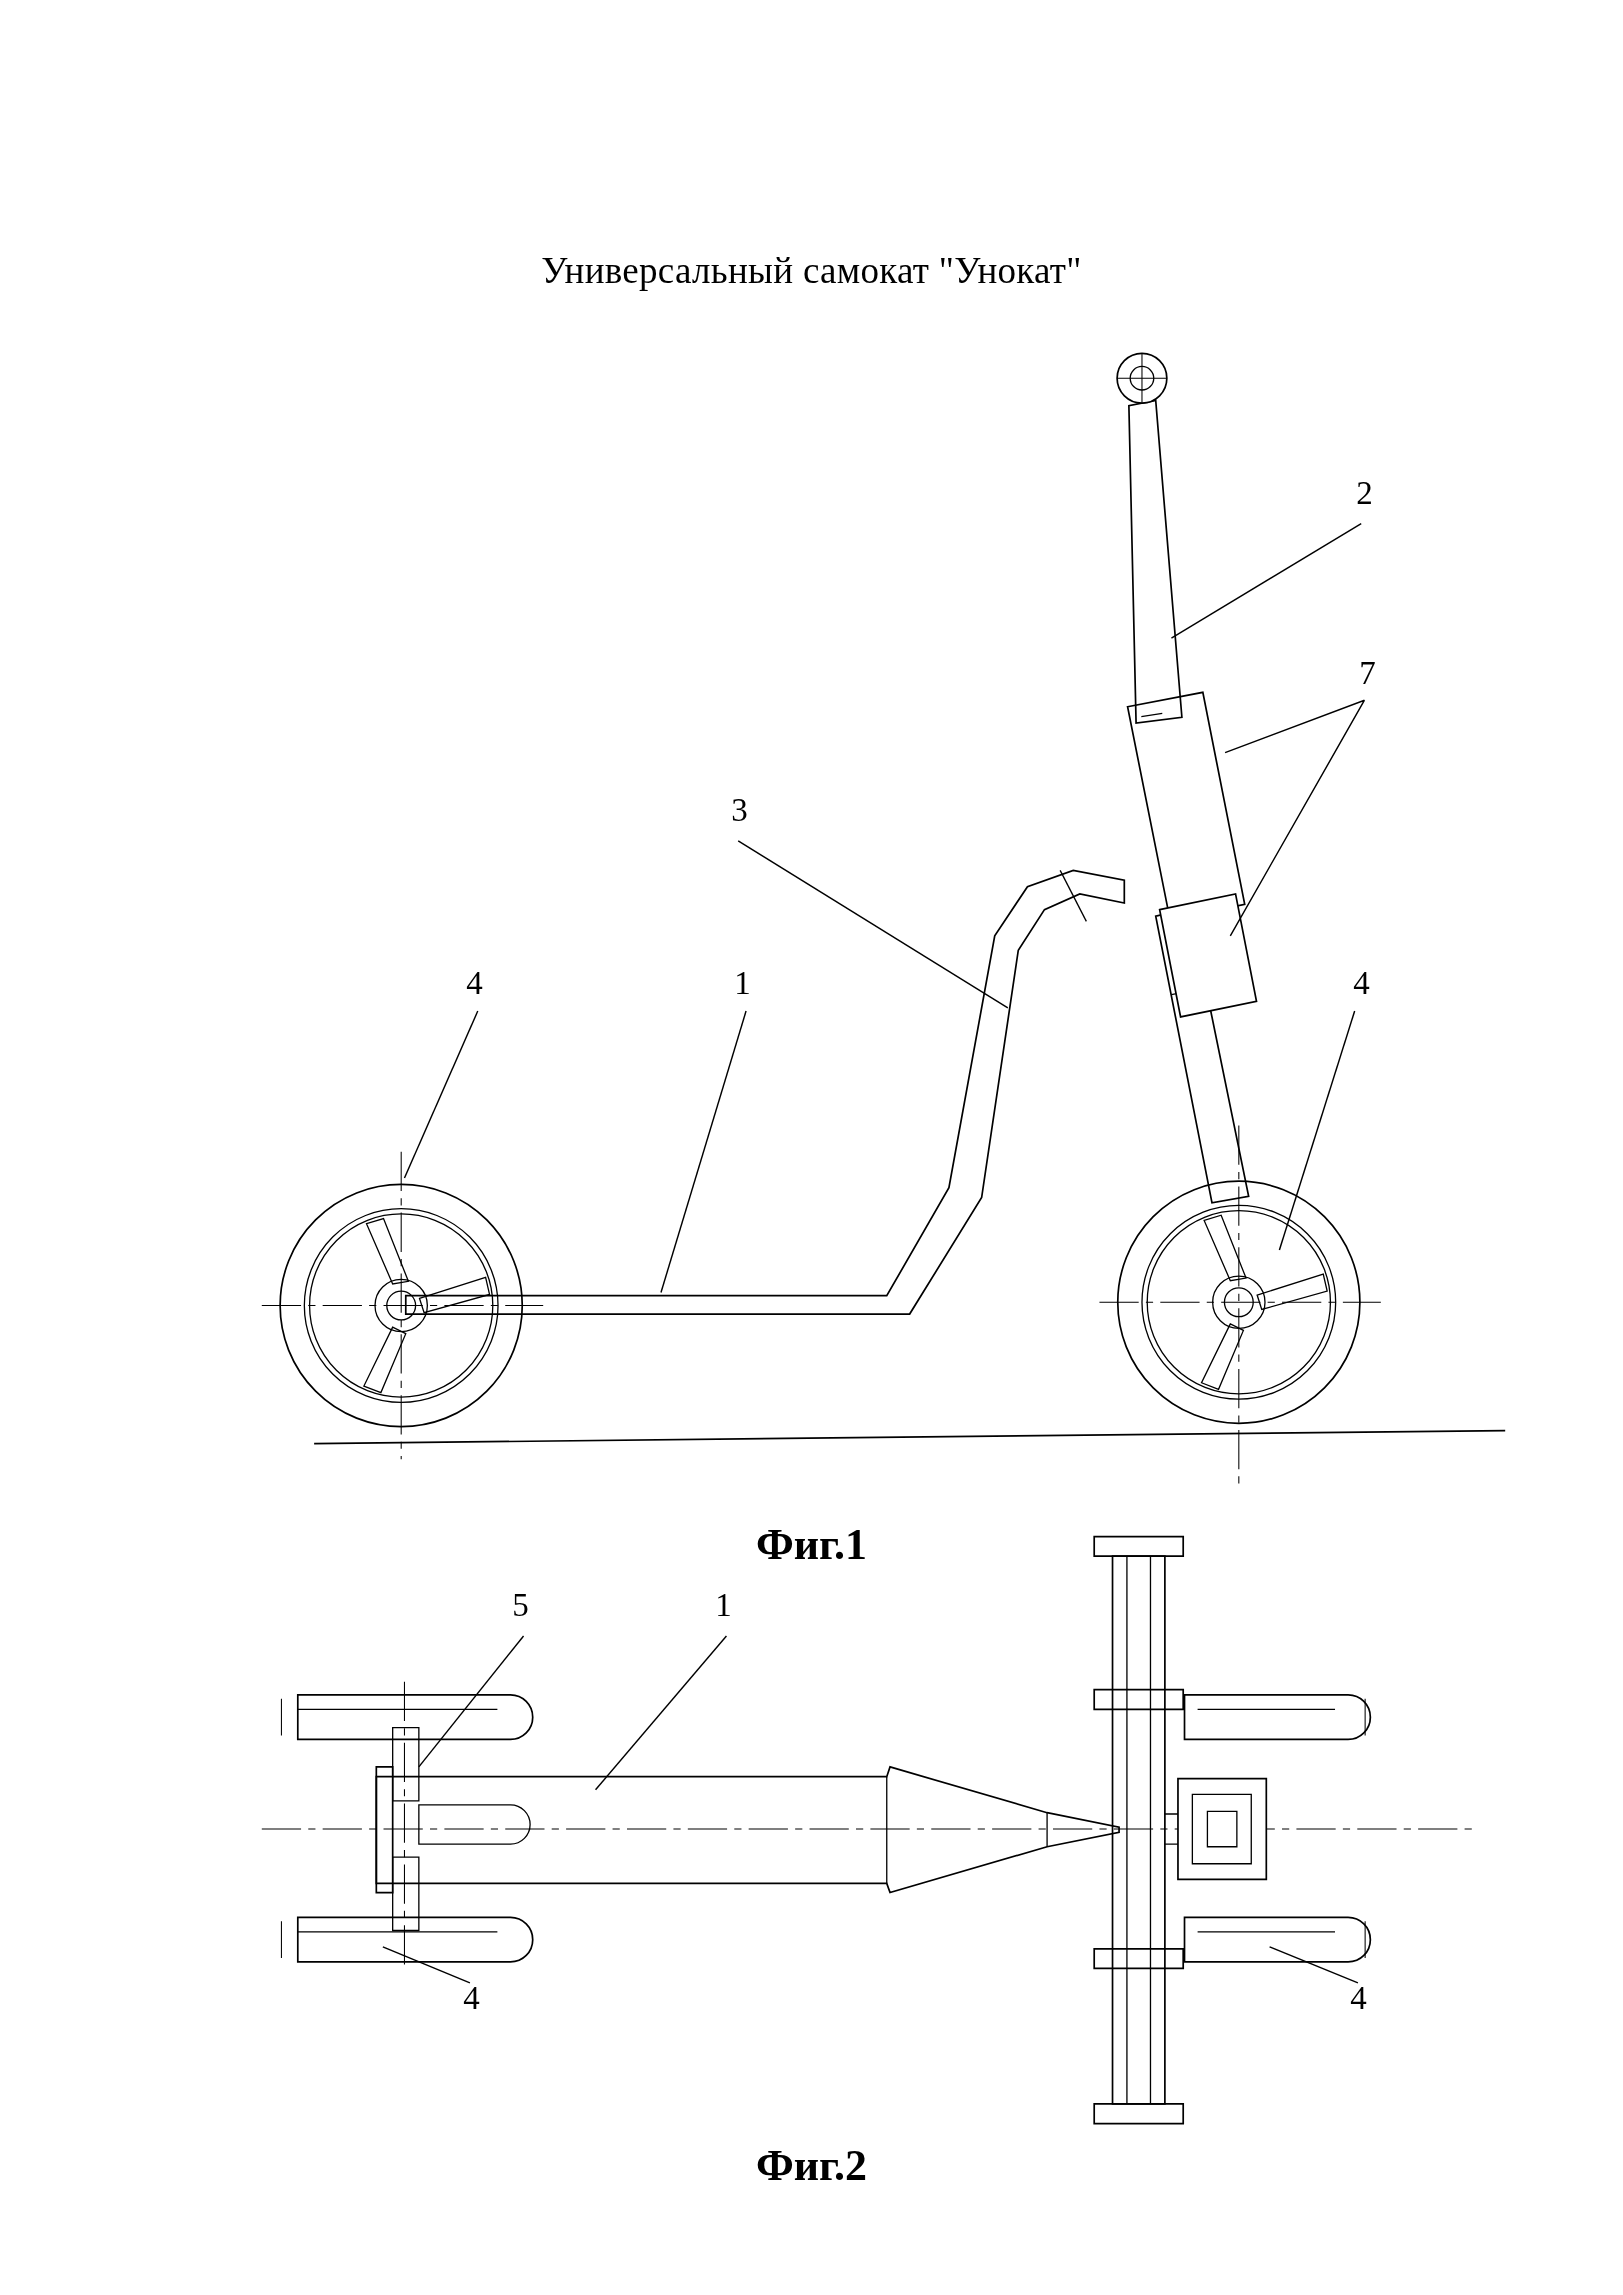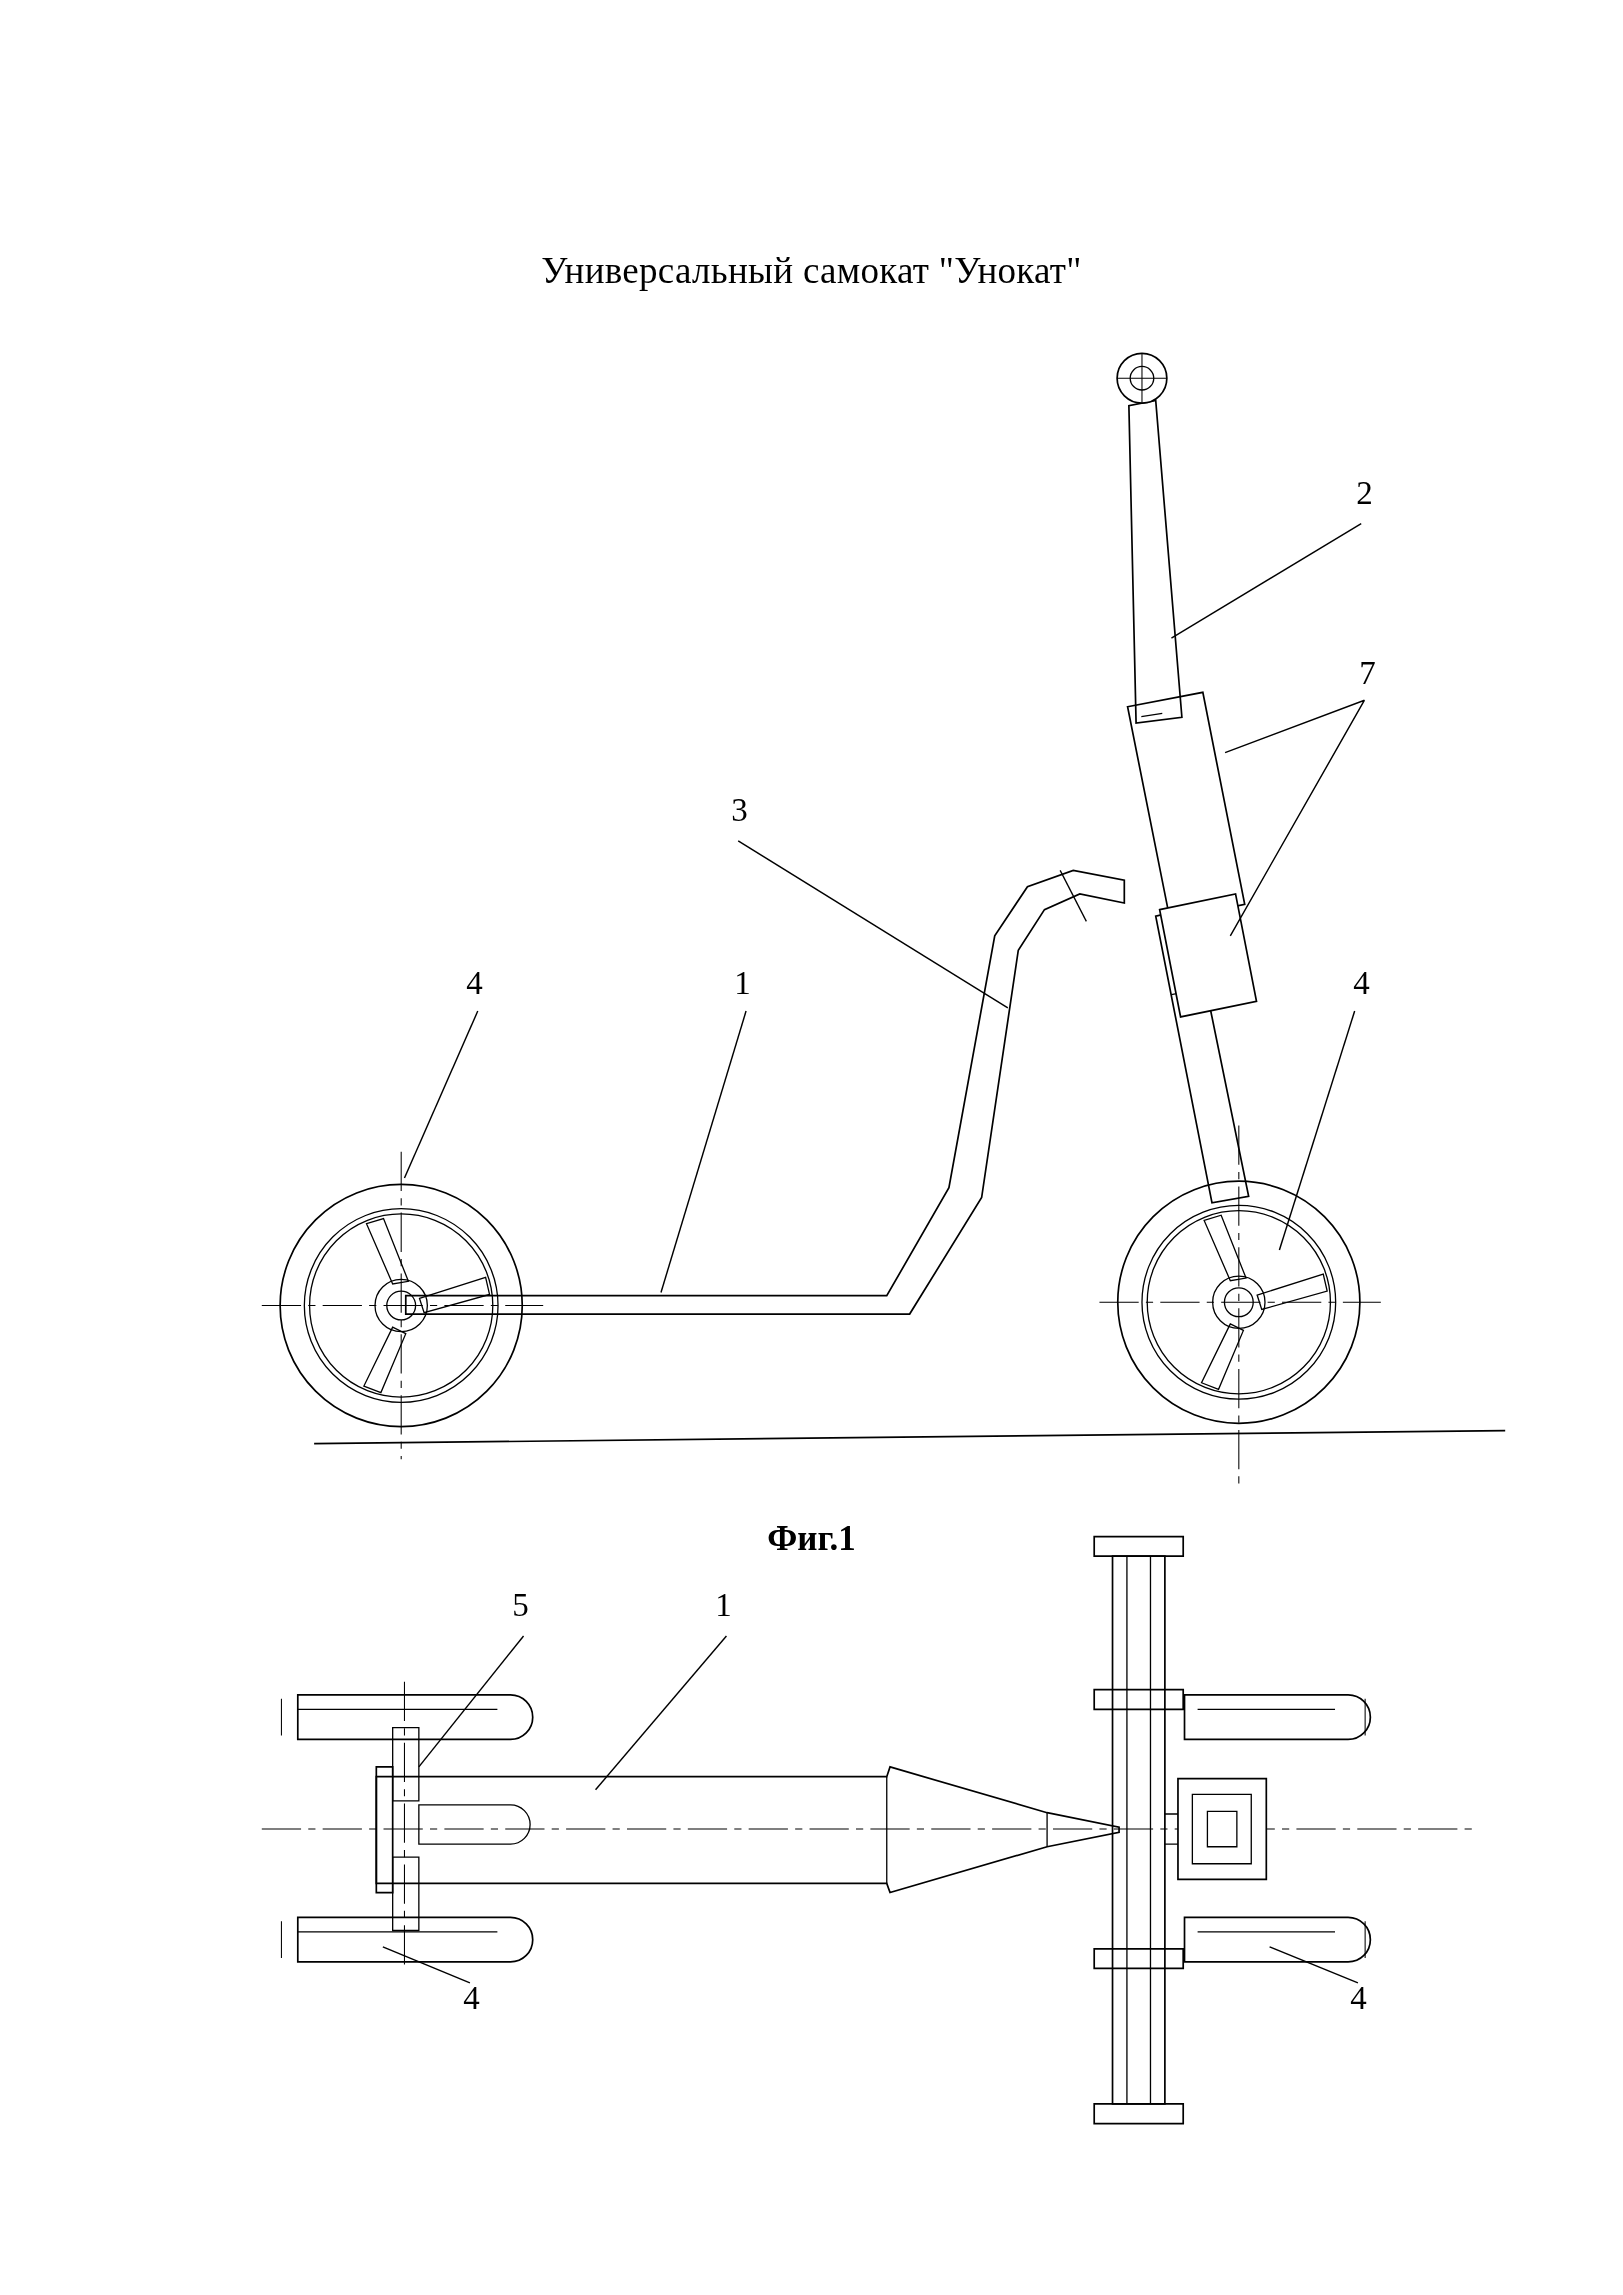--- a/index.html
+++ b/index.html
@@ -29,21 +29,21 @@
     width: 1623px;
     text-align: center;
     font-size: 37px;
     letter-spacing: 0.3px;
   }
   .fig-caption {
     position: absolute;
     width: 1623px;
     left: 0;
     text-align: center;
-    font-size: 35px;
+    font-size: 44px;
     font-weight: bold;
   }
   #fig1-caption { top: 1519px; }
   #fig2-caption { top: 2140px; }
 
   .callout {
     position: absolute;
     font-size: 33px;
     line-height: 1;
     text-align: center;
@@ -207,15 +207,16 @@
   <div class="callout" style="left:455px;  top:967px;">4</div>
   <div class="callout" style="left:723px; top:967px;">1</div>
   <div class="callout" style="left:1342px; top:967px;">4</div>
 
   <div class="callout" style="left:501px;  top:1589px;">5</div>
   <div class="callout" style="left:704px; top:1589px;">1</div>
   <div class="callout" style="left:452px;  top:1982px;">4</div>
   <div class="callout" style="left:1339px; top:1982px;">4</div>
 
   <div class="fig-caption" id="fig1-caption">Фиг.1</div>
+  <div class="fig-caption" id="fig2-caption">Фиг.2</div>
 
 </div>
 
 
 </body></html>

